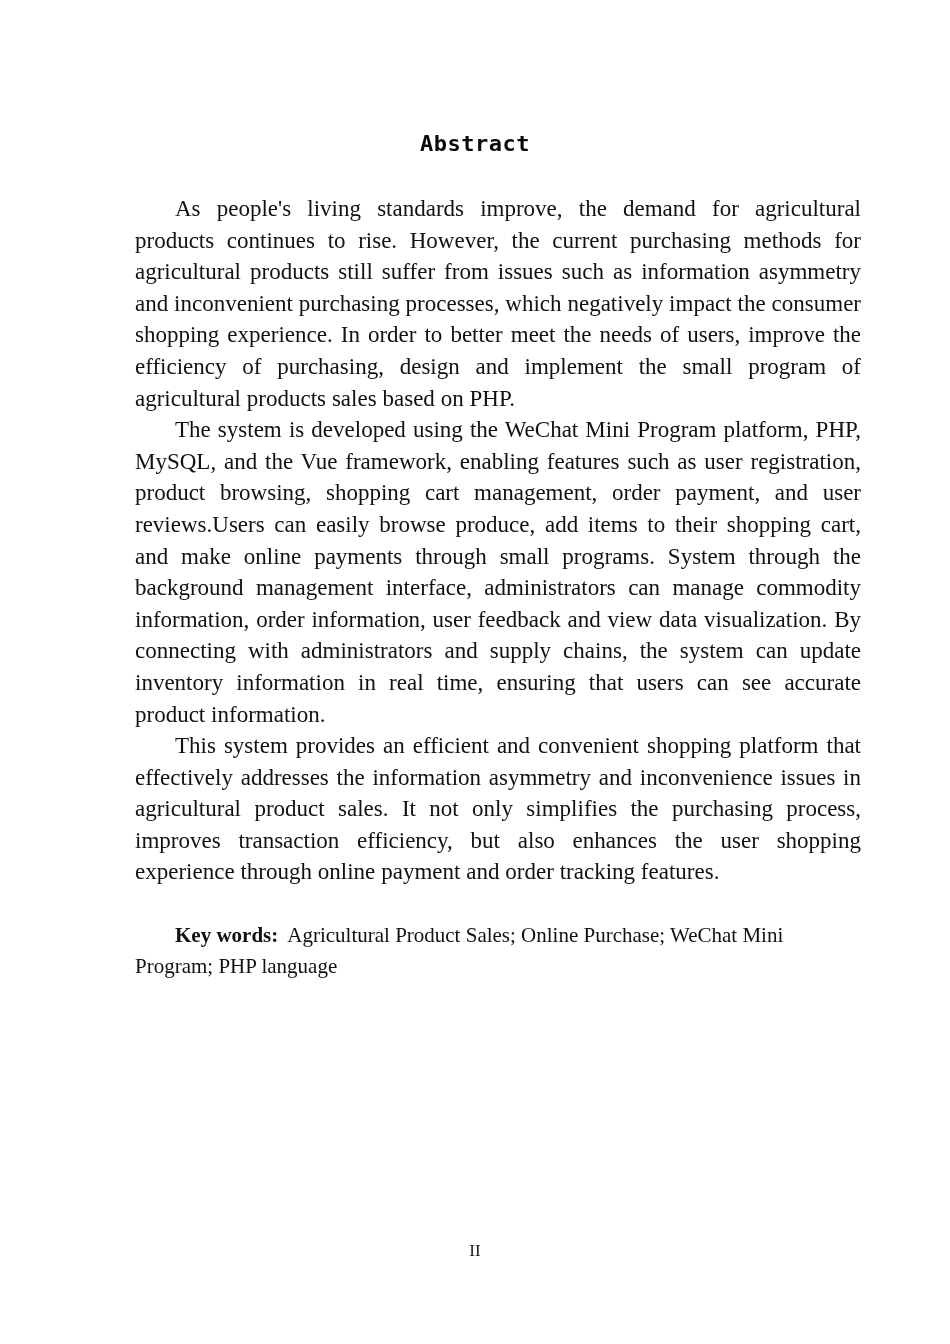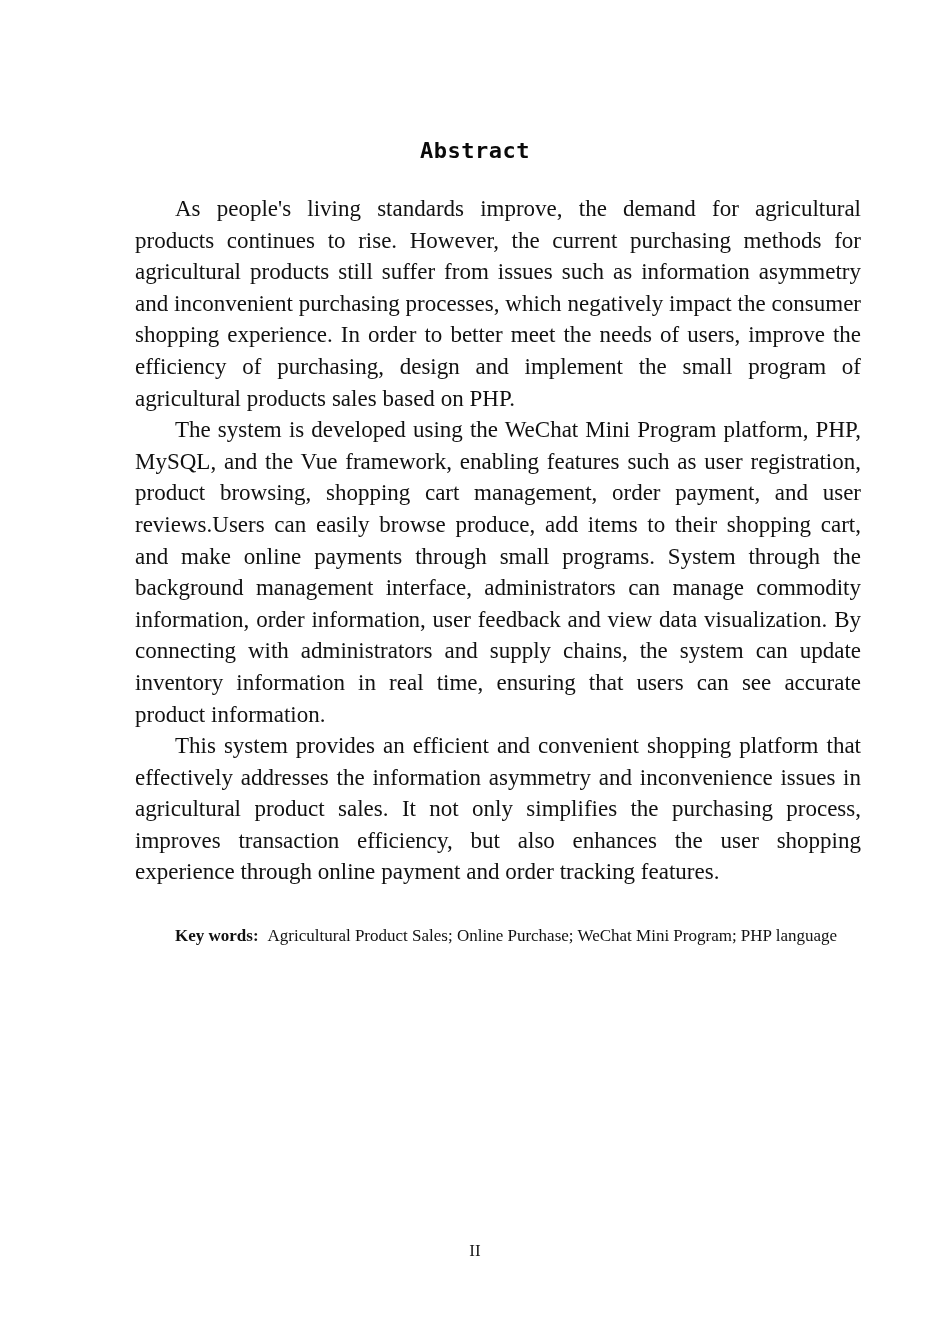--- a/index.html
+++ b/index.html
@@ -21,21 +21,21 @@
     position: relative;
     width: 950px;
     height: 1344px;
     background: #ffffff;
   }
 
   
   .doc-title {
     position: absolute;
     left: 0;
-    top: 121px;
+    top: 114px;
     width: 950px;
     text-align: center;
     font-family: "DejaVu Sans Mono", "Liberation Mono", monospace;
     font-weight: bold;
     font-size: 22px;
     letter-spacing: 0.5px;
     color: #0a0a0a;
     line-height: 30px;
   }
 
@@ -59,21 +59,21 @@
     word-spacing: 0.1px;
   }
 
   .para:last-of-type {
     text-align: justify;
   }
 
   
   .keywords-block {
     margin-top: 31.6px;
-    font-size: 17px;
+    font-size: 21px;
     line-height: 31.6px;
     text-indent: 40px;
     text-align: left;
     color: #111111;
   }
 
   .kw-label {
     font-weight: bold;
   }
 

